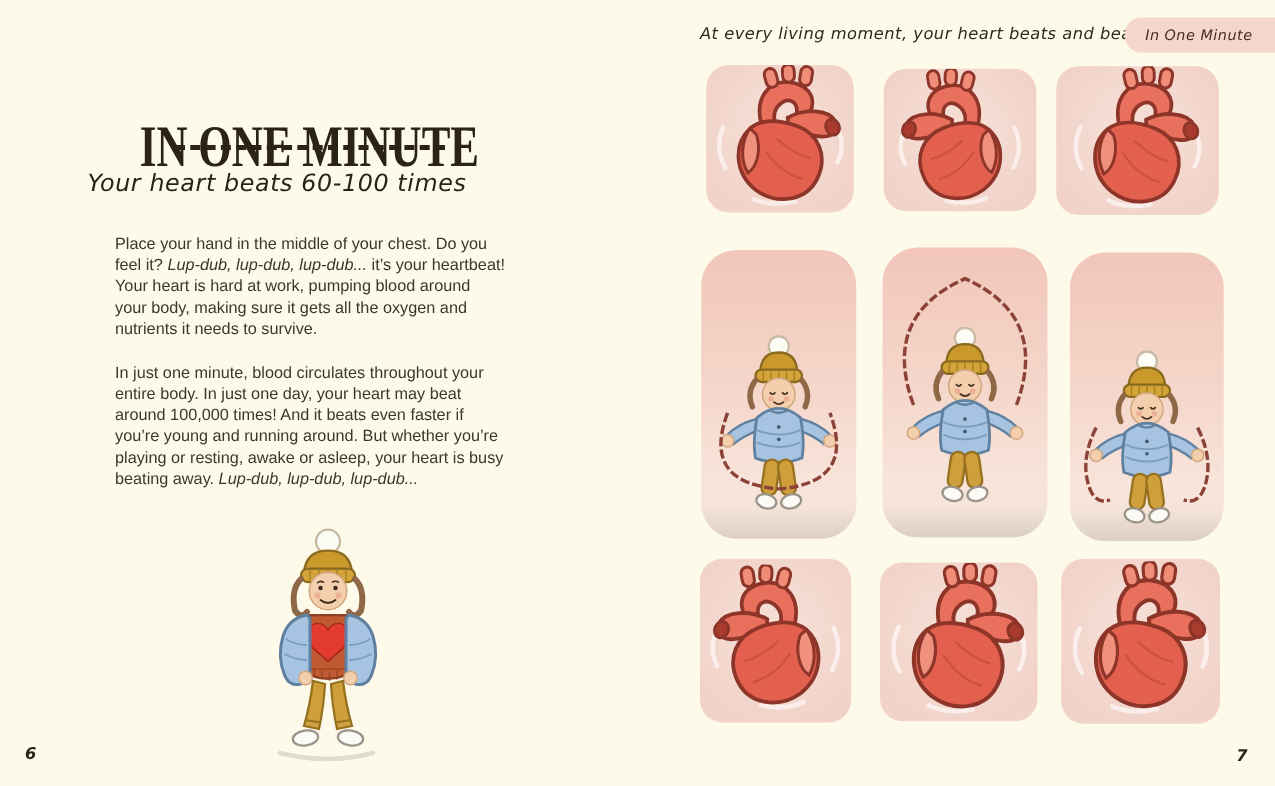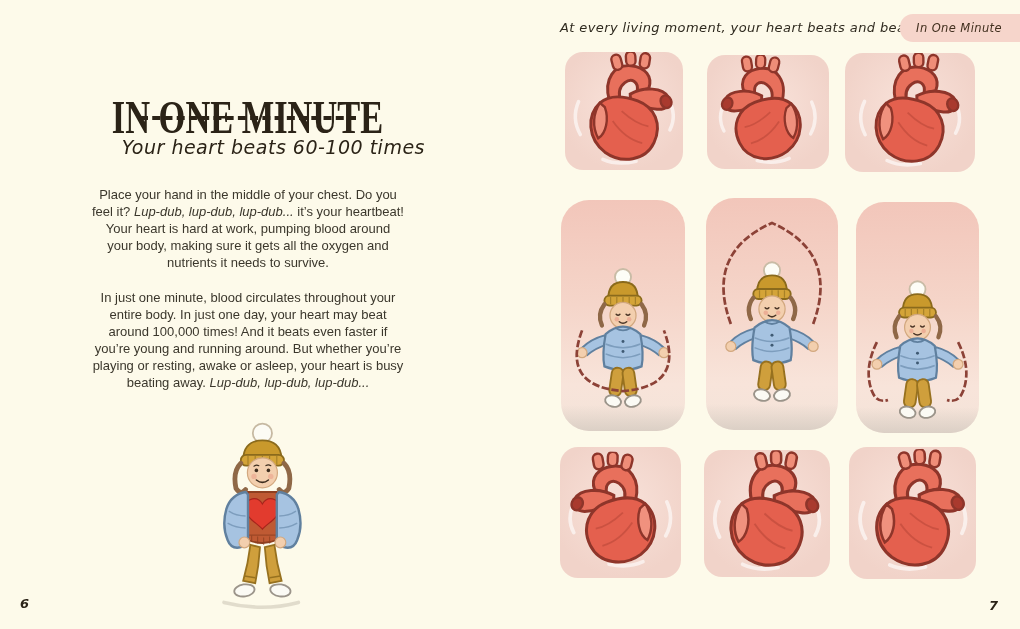--- a/index.html
+++ b/index.html
@@ -22,31 +22,31 @@
     transform:scaleY(1.18) scaleX(.86);
     transform-origin:center top;
     white-space:nowrap;
   }
   .title-underline{
     position:absolute;left:140px;top:116px;width:216px;height:0;
     border-top:4px dashed #2b2317;
   }
   .subtitle{
     position:absolute;left:70px;top:136px;width:355px;
-    text-align:right;
+    text-align:left;
     font-family:"DejaVu Sans",sans-serif;
     font-style:italic;
     font-size:19px;letter-spacing:.5px;
     color:#2b2317;
     white-space:nowrap;
   }
   .body-copy{
     position:absolute;left:92px;top:186px;width:312px;
     font-size:13px;line-height:17px;
-    text-align:center;color:#3b372c;
+    color:#3b372c;
   }
   .body-copy p{margin:0 0 18px 0;}
   .body-copy .it{font-style:italic;}
   .kid-standing{
     position:absolute;left:188px;top:420px;width:144px;height:188px;
   }
   .page-num{
     position:absolute;
     font-family:"DejaVu Sans",sans-serif;
     font-style:italic;font-weight:700;

